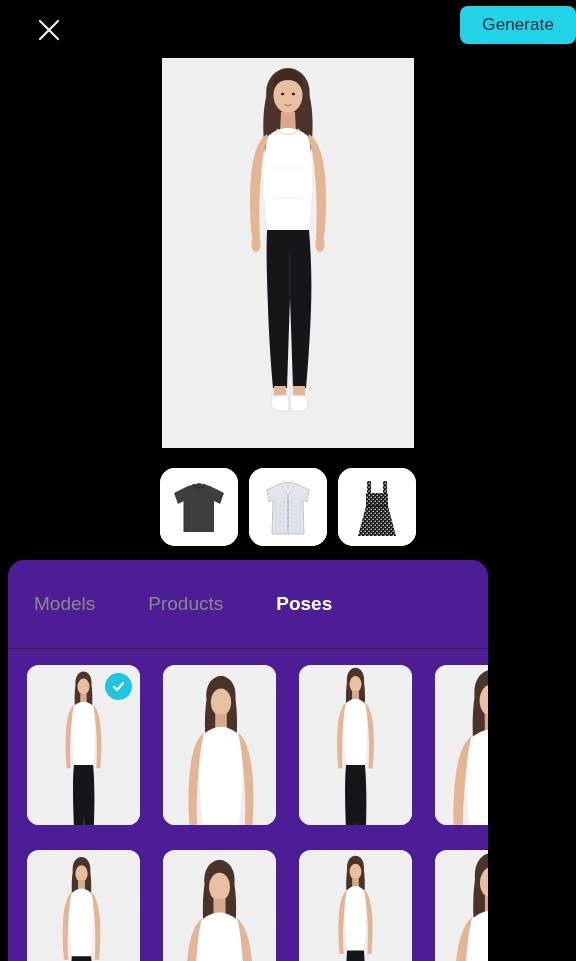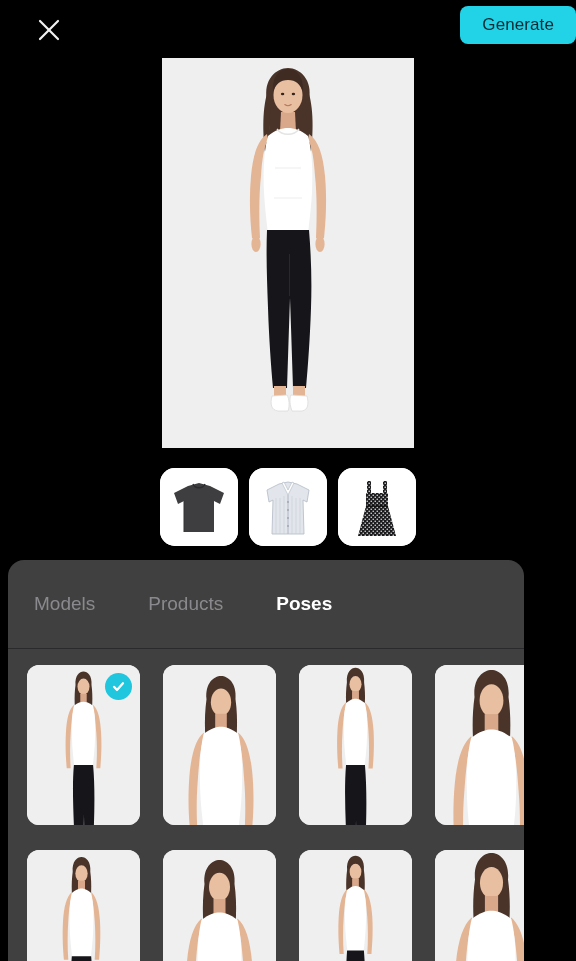--- a/index.html
+++ b/index.html
@@ -97,24 +97,23 @@
     flex: 0 0 auto;
   }
 
   
   .panel {
     position: absolute;
     left: 8px;
     top: 560px;
     width: 480px;
     height: 401px;
-    background: #404040;
+    background: #4c1d95;
     border-radius: 16px 16px 0 0;
     overflow: hidden;
-    padding-left: 36px;
   }
   .tabs {
     position: absolute;
     left: 0; top: 0;
     width: 560px;
     height: 88px;
     display: flex;
     align-items: center;
     padding-left: 26px;
     box-sizing: border-box;

